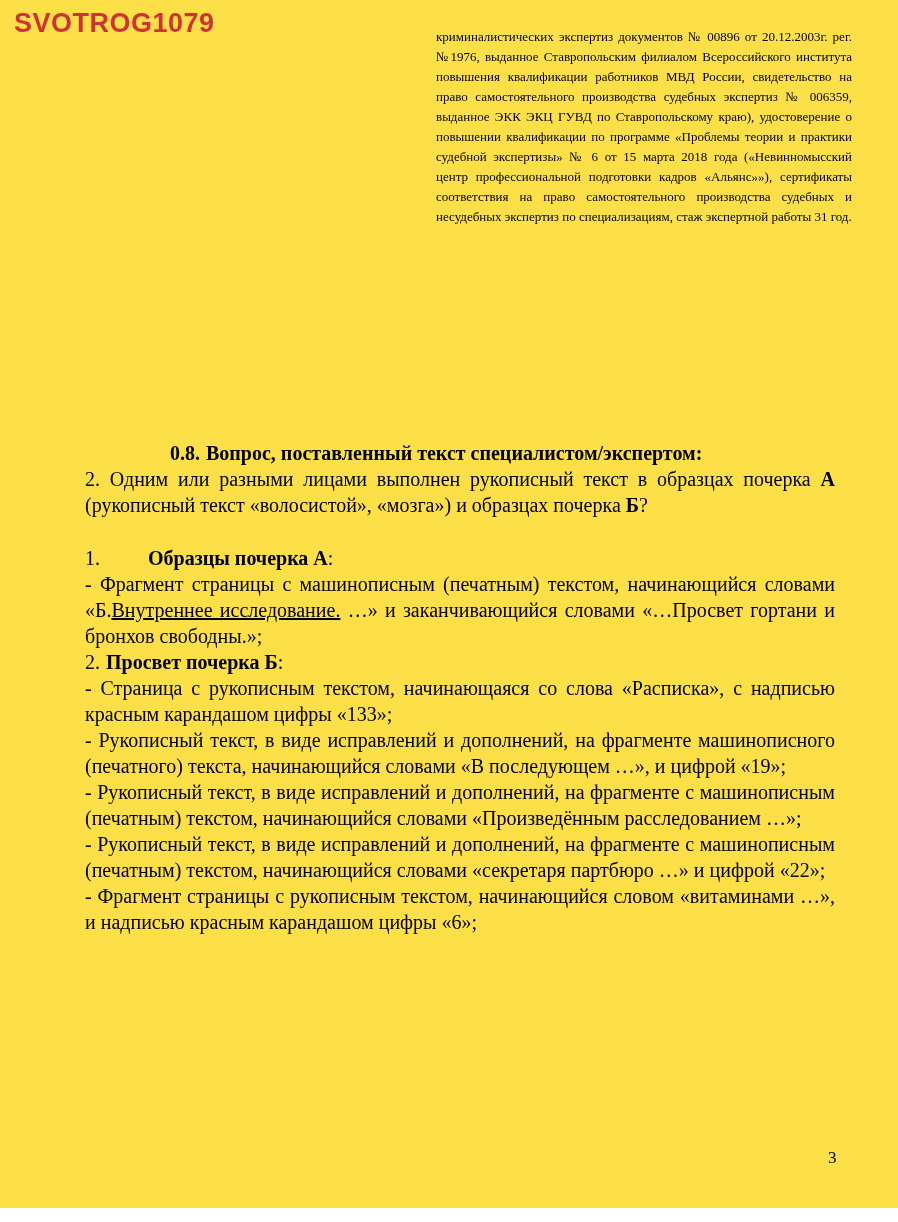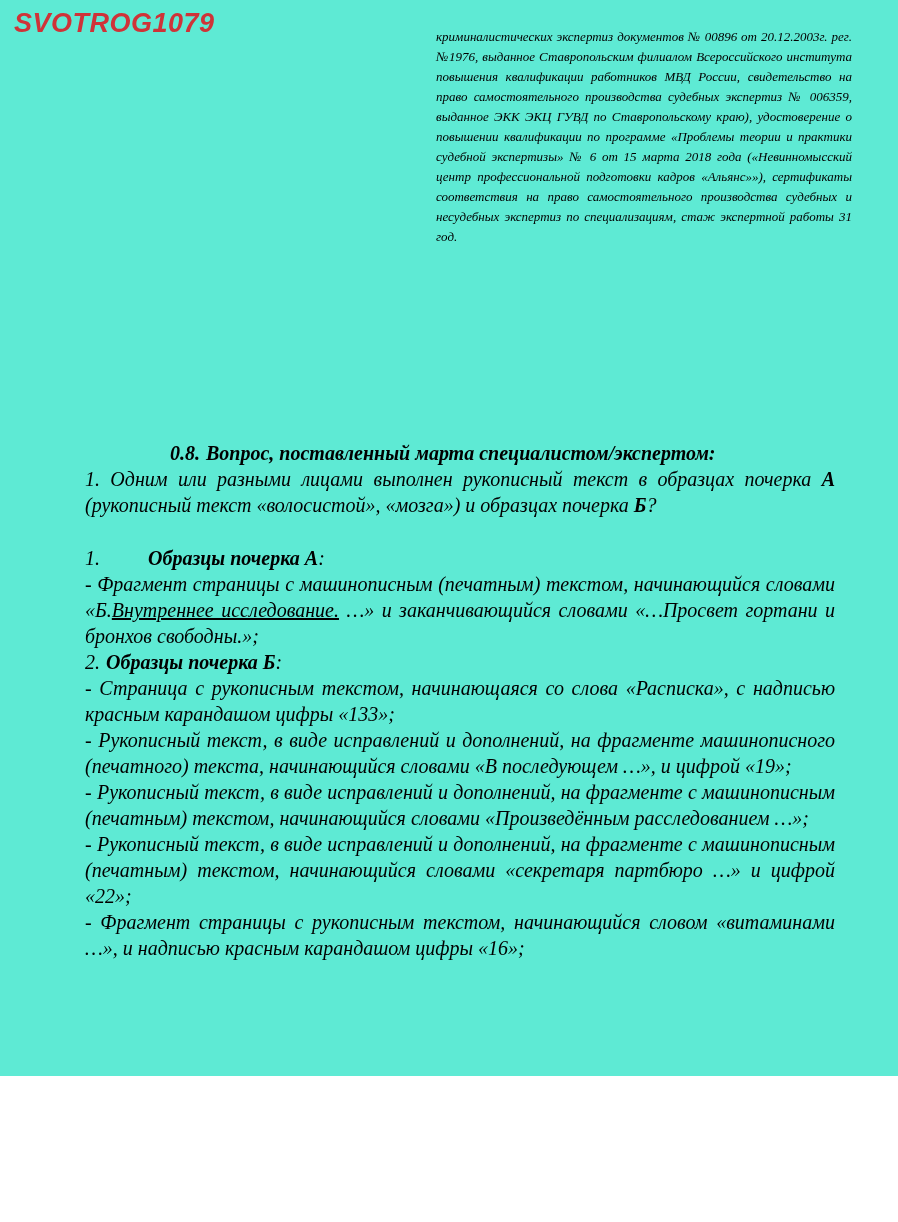--- a/index.html
+++ b/index.html
@@ -3,26 +3,25 @@
 <meta charset="utf-8">
 <style>
   html, body {
     margin: 0;
     padding: 0;
     background: #ffffff;
   }
   .page {
     position: relative;
     width: 898px;
-    height: 1076px;
-    background: #5eead4;
+    height: 1208px;
+    background: #fde047;
     font-family: "Liberation Serif", serif;
     color: #000000;
     overflow: hidden;
-    font-style: italic;
   }
   .watermark {
     position: absolute;
     top: 8px;
     left: 14px;
     font-family: "Liberation Sans", sans-serif;
     font-weight: 700;
     font-size: 27px;
     letter-spacing: 0.5px;
     color: #cf3338;
@@ -74,36 +73,36 @@
 <body>
 
 <div class="page">
 
   <div class="watermark" style="color: rgb(207, 51, 56);">SVOTROG1079</div>
 
   <div class="right-col para">криминалистических экспертиз документов № 00896 от 20.12.2003г. рег. №1976, выданное Ставропольским филиалом Всероссийского института повышения квалификации работников МВД России, свидетельство на право самостоятельного производства судебных экспертиз № 006359, выданное ЭКК ЭКЦ ГУВД по Ставропольскому краю), удостоверение о повышении квалификации по программе «Проблемы теории и практики судебной экспертизы» № 6 от 15 марта 2018 года («Невинномысский центр профессиональной подготовки кадров «Альянс»»), сертификаты соответствия на право самостоятельного производства судебных и несудебных экспертиз по специализациям, стаж экспертной работы 31 год.</div>
 
   <div class="main">
 
-    <p class="heading"><span>0.8.</span><span class="num-spacer"></span><span>Вопрос, поставленный марта специалистом/экспертом:</span></p>
+    <p class="heading"><span>0.8.</span><span class="num-spacer"></span><span>Вопрос, поставленный текст специалистом/экспертом:</span></p>
 
-    <p class="para"><span>1. Одним или разными лицами выполнен рукописный текст в образцах почерка </span><b>А</b><span> (рукописный текст «волосистой», «мозга») и образцах почерка </span><b>Б</b><span>?</span></p>
+    <p class="para"><span>2. Одним или разными лицами выполнен рукописный текст в образцах почерка </span><b>А</b><span> (рукописный текст «волосистой», «мозга») и образцах почерка </span><b>Б</b><span>?</span></p>
 
     <div class="gap"></div>
 
 
     <p class="list-head"><span>1.</span><span class="tab-spacer"></span><span class="bold">Образцы почерка А</span><span>:</span></p>
 
     <p class="para"><span>- Фрагмент страницы с машинописным (печатным) текстом, начинающийся словами «Б.</span><span class="underlined">Внутреннее исследование.</span><span> …» и заканчивающийся словами «…Просвет гортани и бронхов свободны.»;</span></p>
 
-    <p class="list-head"><span>2.</span><span class="num-spacer"></span><span class="bold">Образцы почерка Б</span><span>:</span></p>
+    <p class="list-head"><span>2.</span><span class="num-spacer"></span><span class="bold">Просвет почерка Б</span><span>:</span></p>
 
     <p class="para">- Страница с рукописным текстом, начинающаяся со слова «Расписка», с надписью красным карандашом цифры «133»;</p>
     <p class="para">- Рукописный текст, в виде исправлений и дополнений, на фрагменте машинописного (печатного) текста, начинающийся словами «В последующем …», и цифрой «19»;</p>
     <p class="para">- Рукописный текст, в виде исправлений и дополнений, на фрагменте с машинописным (печатным) текстом, начинающийся словами «Произведённым расследованием …»;</p>
     <p class="para">- Рукописный текст, в виде исправлений и дополнений, на фрагменте с машинописным (печатным) текстом, начинающийся словами «секретаря партбюро …» и цифрой «22»;</p>
-    <p class="para">- Фрагмент страницы с рукописным текстом, начинающийся словом «витаминами …», и надписью красным карандашом цифры «16»;</p>
+    <p class="para">- Фрагмент страницы с рукописным текстом, начинающийся словом «витаминами …», и надписью красным карандашом цифры «6»;</p>
 
   </div>
 
   <div class="page-number">3</div>
 
 </div>
 
 </body></html>

